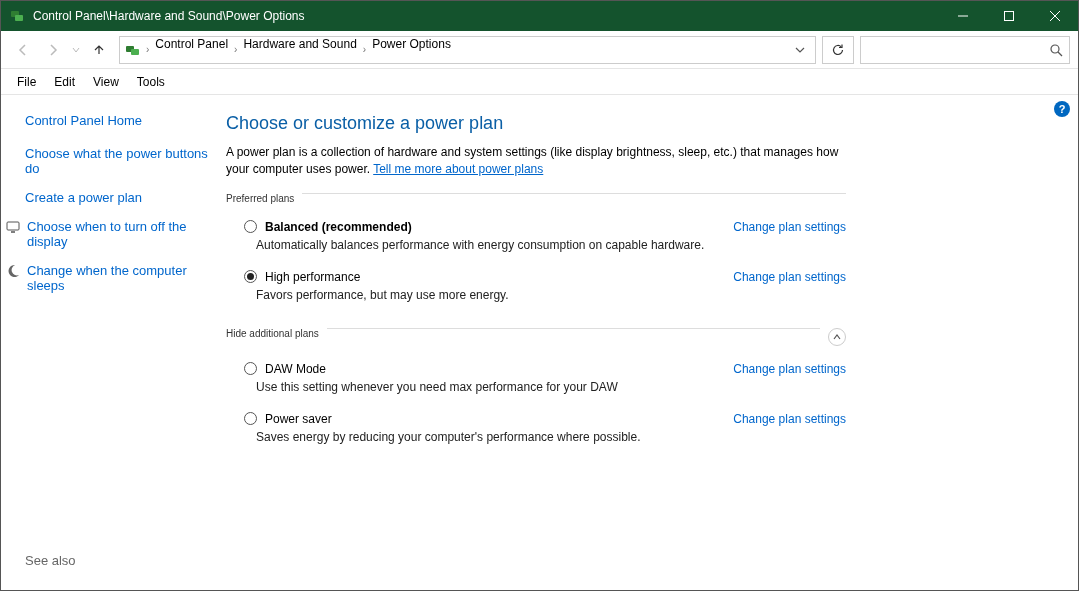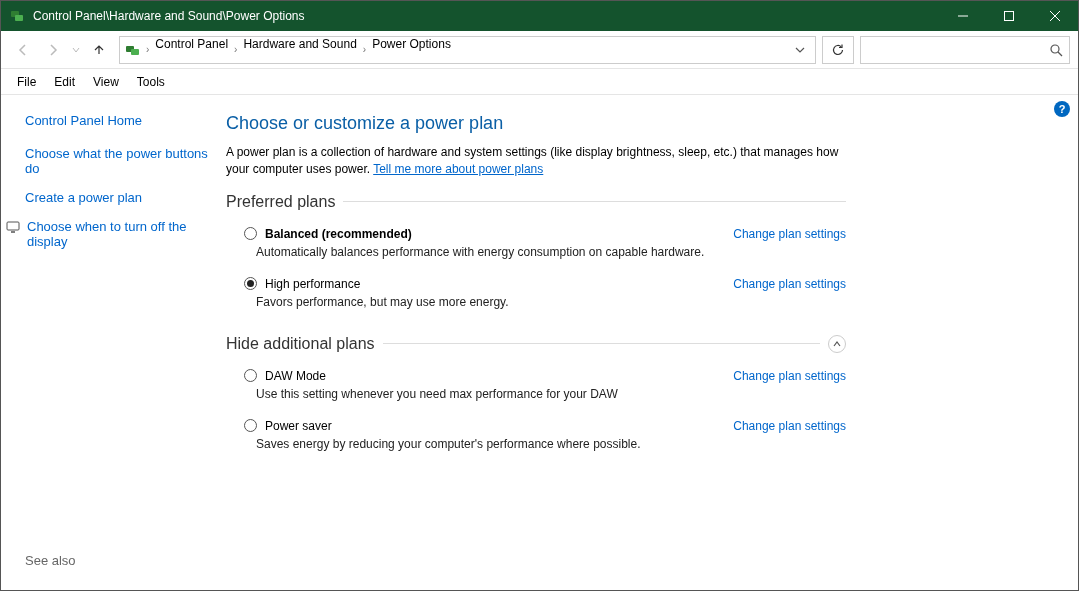--- a/index.html
+++ b/index.html
@@ -37,21 +37,21 @@
   .sidebar .sblink .sbicon { width:16px; height:16px; flex-shrink:0; margin-left:-20px;}
   .sidebar .sblink.noicon { margin-left:0px;}
   .sidebar .spacer { flex:1;}
   .sidebar .seealso { color:#666; margin-bottom:10px;}
   .sidebar .seelink { color:#0066cc;}
   .main { flex:1; padding:18px 28px 18px 10px; overflow:auto;}
   .main h1 { color:#0a5fa6; font-weight:400; font-size:18px; margin-bottom:10px;}
   .main .desc { font-size:12px; color:#000; margin-bottom:4px; max-width:620px; line-height:1.45;}
   .main .desc a { color:#0066cc; text-decoration:underline;}
   .section { margin-top:14px; max-width:620px;}
-  .sectionhdr { display:flex; align-items:center; font-size:16px; color:#333; margin-bottom:10px; gap:8px;}
+  .sectionhdr { display:flex; align-items:flex-start; font-size:10px; color:#333; margin-bottom:10px; gap:8px;}
   .sectionhdr .line { flex:1; height:1px; background:#ddd;}
   .collapsebtn { width:18px; height:18px; border:1px solid #ccc; border-radius:50%; display:flex; align-items:center; justify-content:center; color:#555; font-size:10px; background:#fff;}
   .plan { padding:6px 0 12px 18px;}
   .planrow { display:flex; align-items:center; justify-content:space-between;}
   .planleft { display:flex; align-items:center; gap:8px;}
   .radio { width:13px; height:13px; border:1px solid #555; border-radius:50%; display:flex; align-items:center; justify-content:center; background:#fff;}
   .radio.sel::after { content:""; width:7px; height:7px; border-radius:50%; background:#222;}
   .planname { font-size:12px;}
   .planname.bold { font-weight:600;}
   .changelink { color:#0066cc; font-size:12px;}
@@ -177,20 +177,28 @@
       </div>
       <div class="sblink link">
         <span class="sbicon">
             <svg width="16" height="16" viewBox="0 0 16 16">
               <rect x="2" y="3" width="12" height="8" rx="1" fill="none" stroke="#555" stroke-width="1"></rect>
               <line x1="6" y1="13" x2="10" y2="13" stroke="#555" stroke-width="1.5"></line>
             </svg>
           </span>
         <span>Choose when to turn off the display</span>
       </div>
+      <div class="sblink link">
+        <span class="sbicon">
+            <svg width="16" height="16" viewBox="0 0 16 16">
+              <path d="M10 2a6 6 0 1 0 4 10 5 5 0 0 1-4-10z" fill="#666"></path>
+            </svg>
+          </span>
+        <span>Change when the computer sleeps</span>
+      </div>
 
       <div class="spacer"></div>
       <div class="seealso">See also</div>
     </div>
 
     <div class="main">
       <h1>Choose or customize a power plan</h1>
       <p class="desc">
         <span>A power plan is a collection of hardware and system settings (like display brightness, sleep, etc.) that manages how your computer uses power. </span><a>Tell me more about power plans</a>
       </p>

